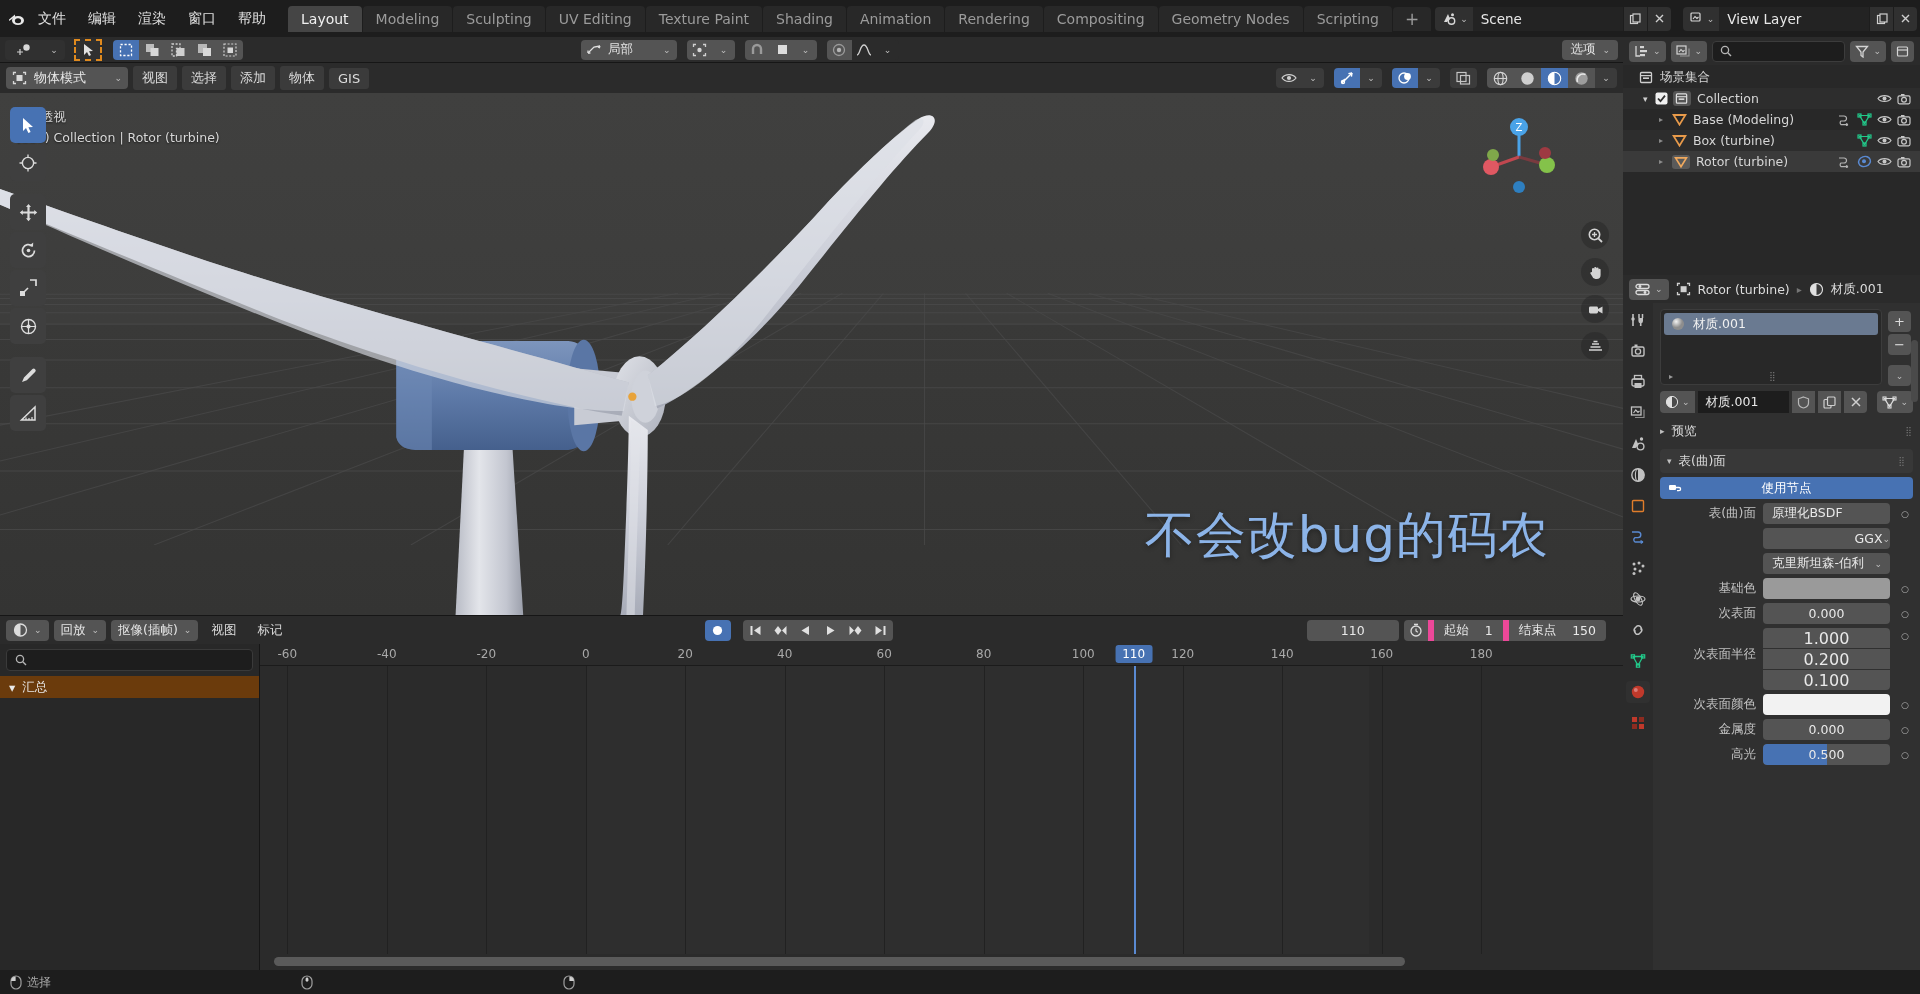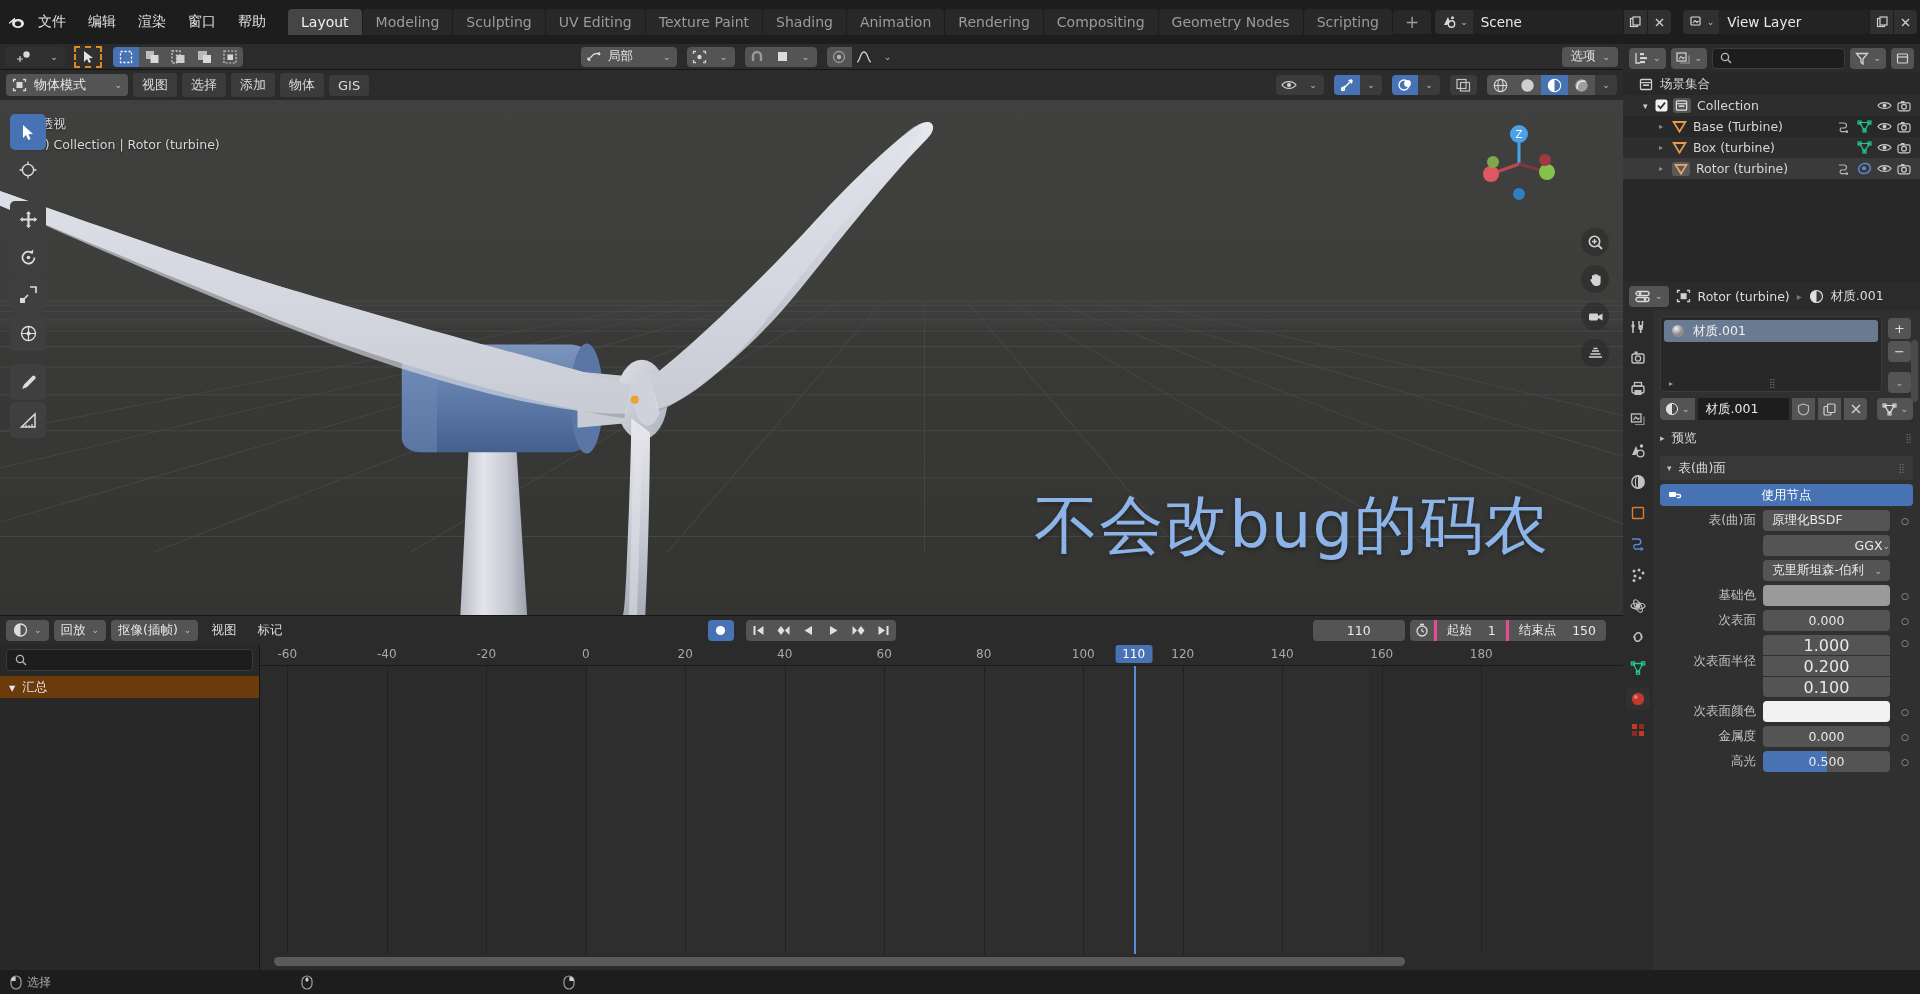--- a/index.html
+++ b/index.html
@@ -7,21 +7,21 @@
     width: 1920px; height: 994px;
     background: #1d1d1d;
     font-family: "DejaVu Sans", "Liberation Sans", sans-serif;
     overflow: hidden;
     color: #e5e5e5;
   }
   .app { position: relative; width: 1920px; height: 994px; display: flex; flex-direction: column; }
 
   
   .topbar {
-    height: 44px; background: #1d1d1d; display: flex; align-items: center;
+    height: 37px; background: #1d1d1d; display: flex; align-items: center;
     padding: 0 6px; gap: 2px; flex: none;
   }
   .blender-logo { width: 28px; height: 24px; display: flex; align-items: center; justify-content: center; }
   .menu-item {
     font-size: 14px; color: #e0e0e0; padding: 4px 10px; border-radius: 3px; white-space: nowrap;
   }
   .wsp-tabs { display: flex; align-items: center; margin-left: 10px; gap: 1px; }
   .wsp-tab {
     font-size: 14px; color: #9b9b9b; padding: 6px 13px; background: #282828;
     border-radius: 4px 4px 0 0; white-space: nowrap; height: 26px; line-height: 14px;
@@ -96,21 +96,21 @@
   .vp-sky {
     position: absolute; inset: 0;
     background: linear-gradient(180deg, #40403f 0%, #3d3d3c 44%, #393938 44.3%, #343433 100%);
   }
   .vp-grid { position: absolute; inset: 0; }
   .vp-overlay-tl {
     position: absolute; left: 16px; top: 14px; font-size: 12.5px; color: #d8d8d8;
     line-height: 1.65; text-shadow: 0 1px 2px rgba(0,0,0,.6); pointer-events: none;
   }
   .vp-watermark {
-    position: absolute; right: 74px; bottom: 46px; font-size: 64px; color: #8cb4e8;
+    position: absolute; right: 74px; bottom: 46px; font-size: 50px; color: #8cb4e8;
     font-weight: 400; letter-spacing: 1px; text-shadow: 0 2px 5px rgba(0,0,0,.35);
   }
   .gizmo { position: absolute; right: 62px; top: 20px; width: 84px; height: 84px; }
   .vp-right-icons {
     position: absolute; right: 14px; top: 128px; display: flex; flex-direction: column; gap: 9px;
   }
   .vp-ricon {
     width: 28px; height: 28px; border-radius: 50%; background: rgba(40,40,40,.55);
     display: flex; align-items: center; justify-content: center; color: #d0d0d0;
   }
@@ -147,21 +147,21 @@
     display: flex; align-items: center; justify-content: center; margin-right: 7px;
   }
   .frame-field {
     height: 21px; min-width: 92px; background: #545454; border-radius: 4px; display: flex;
     align-items: center; justify-content: center; font-size: 12.5px; color: #e9e9e9;
   }
   .range-group { display: flex; align-items: center; background: #545454; border-radius: 4px; height: 21px; }
   .range-icon { width: 24px; display: flex; align-items: center; justify-content: center; }
   .range-cell {
     display: flex; align-items: center; gap: 16px; padding: 0 10px; font-size: 12.5px;
-    color: #e9e9e9; height: 21px; border-left: 3px solid #ec4899;
+    color: #e9e9e9; height: 21px; border-left: 6px solid #ec4899;
   }
   .tl-body { flex: 1; display: flex; min-height: 0; position: relative; }
   .tl-left { width: 260px; flex: none; background: #282828; border-right: 1px solid #161616; }
   .tl-search {
     margin: 5px 6px; height: 22px; background: #1d1d1d; border: 1px solid #3a3a3a; border-radius: 4px;
     display: flex; align-items: center; padding: 0 8px; gap: 6px;
   }
   .tl-search input {
     background: transparent; border: 0; outline: 0; color: #dcdcdc; font-size: 12.5px; width: 100%;
     font-family: inherit;
@@ -1026,21 +1026,21 @@
           </div>
 
           <div class="ol-row">
             <div class="ol-indent" style="width:36px"></div>
             <span style="font-size:8px;color:#8c8c8c;width:13px">▸</span>
             <span>
               <svg width="15" height="13" viewBox="0 0 15 13">
                   <path d="M1.6 2 H13.4 L7.5 11.6 Z" fill="none" stroke="#e89a4a" stroke-width="1.8"></path>
                 </svg>
             </span>
-            <span class="ol-name">Base (Turbine)</span>
+            <span class="ol-name">Base (Modeling)</span>
             <span class="ol-spacer"></span>
             <span class="ol-ricon">
               <svg width="14" height="12" viewBox="0 0 14 12">
                   <path d="M2 2 H7 a2.5 2.5 0 0 1 0 5 H4 a2.3 2.3 0 0 0 0 3.6 H11" stroke="#b4b4b4" stroke-width="1.2" fill="none"></path>
                   <path d="M11 10.6 L9 9.4 M11 10.6 L9.2 11.8" stroke="#b4b4b4" stroke-width="1.2" fill="none"></path>
                 </svg>
             </span>
             <span class="ol-ricon">
               <svg width="15" height="13" viewBox="0 0 15 13">
                   <path d="M2.5 2.5 L12.5 2.5 L7.5 10.5 Z" fill="none" stroke="#22c98a" stroke-width="1.2"></path>

